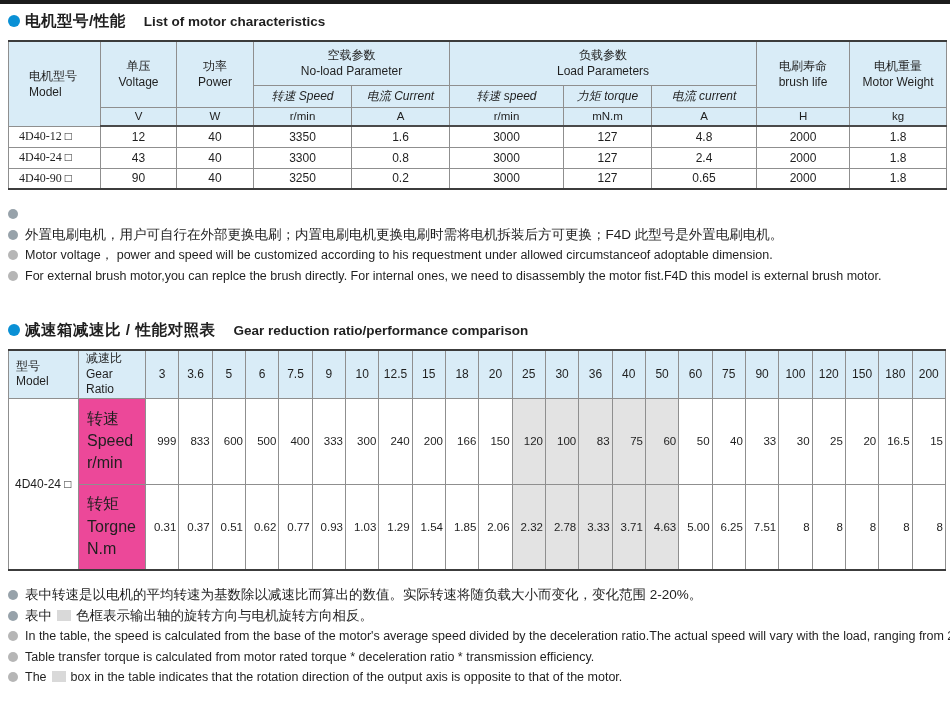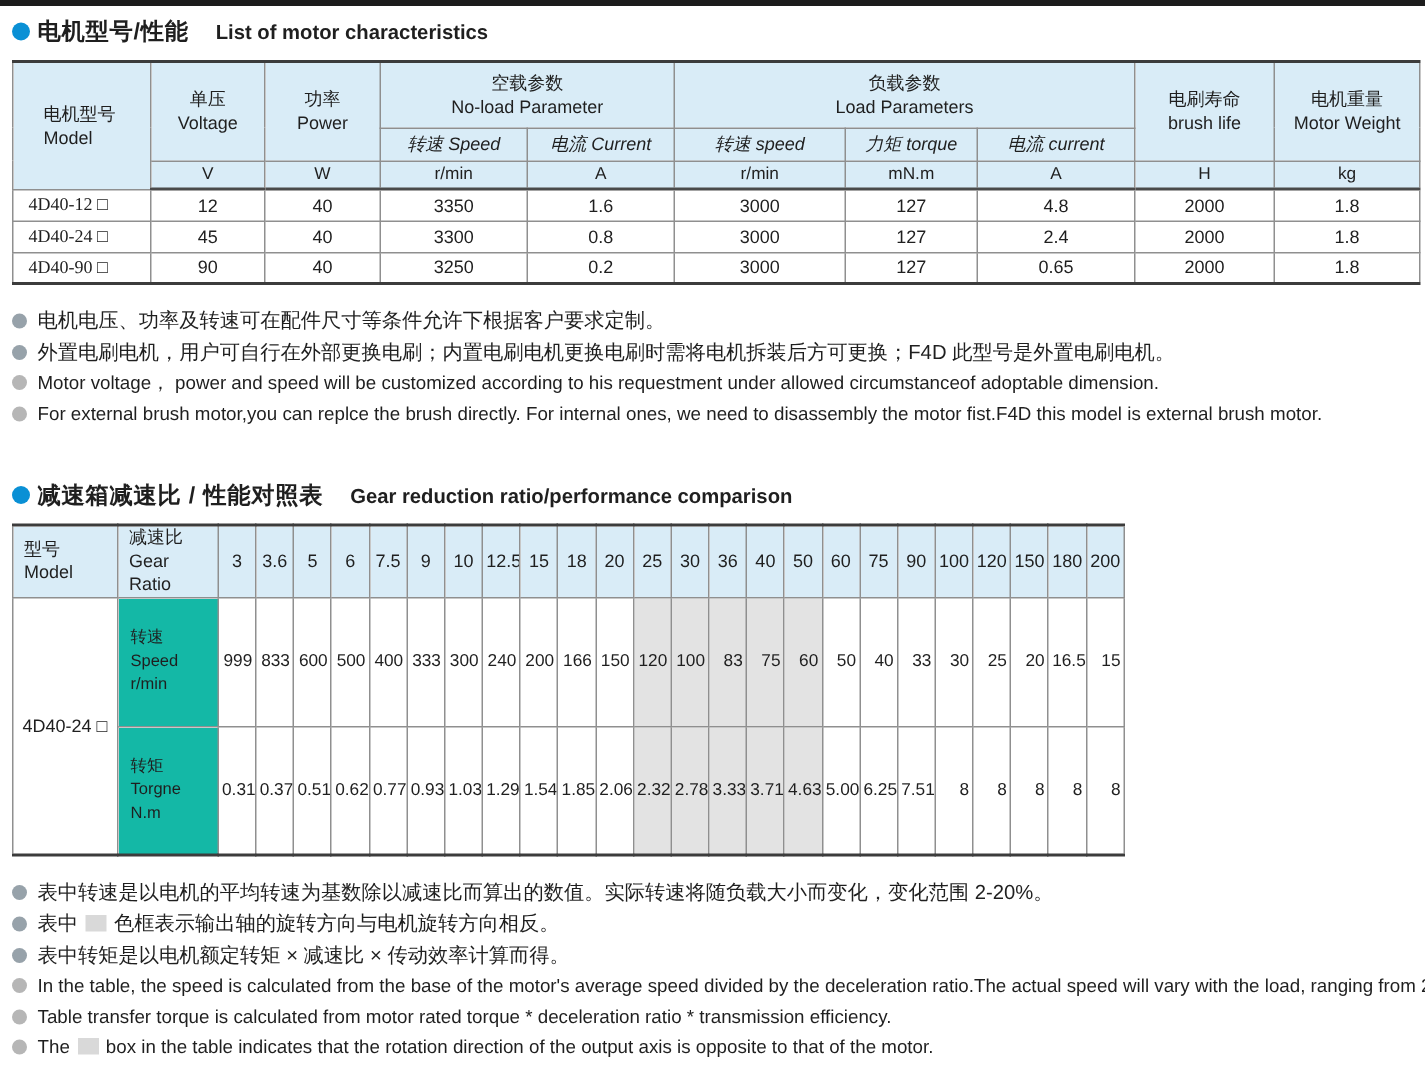--- a/index.html
+++ b/index.html
@@ -7,40 +7,40 @@
         font-family:"Liberation Sans","DejaVu Sans",sans-serif;color:#1f1f1f;}
   .topbar{width:950px;height:4px;background:#1c1c1c;}
 
   
   .sec-title{display:flex;align-items:center;margin:6px 0 0 8px;height:22px;}
   .dot{width:12px;height:12px;border-radius:50%;background:#0a90d5;margin-right:5px;flex:0 0 auto;}
   .t-zh{font-weight:bold;font-size:15.5px;letter-spacing:.5px;}
   .t-en{font-weight:bold;font-size:13.5px;margin-left:6px;padding-left:12px;}
 
   
-  table{border-collapse:collapse;table-layout:fixed;margin-left:8px;width:742px;}
+  table{border-collapse:collapse;table-layout:fixed;margin-left:8px;width:938px;}
   th,td{border:1px solid #8f8f8f;text-align:center;font-weight:normal;
         font-size:12px;padding:0 2px;box-sizing:border-box;overflow:hidden;}
   table{border-top:2px solid #3c3c3c;border-bottom:2px solid #3c3c3c;}
   thead th{background:#d9ecf7;}
   .tbl1{margin-top:8px;}
   .tbl1 .h-group th{height:44px;line-height:1.35;}
   .tbl1 .h-sub th{height:22px;font-style:italic;}
   .tbl1 .h-units th{height:19px;border-bottom:2px solid #4a4a4a;font-size:11.5px;}
   .tbl1 tbody tr{height:21px;}
   .tbl1 .model-hd{text-align:left;padding-left:20px;}
   .tbl1 td.model-cell{text-align:left;padding-left:10px;font-family:Liberation Serif, serif;}
 
   .tbl2{margin-top:8px;}
   .tbl2 thead tr{height:44px;}
   .tbl2 thead th{font-size:12px;line-height:1.3;}
   .tbl2 .model-hd,.tbl2 .ratio-hd{text-align:left;padding-left:7px;}
   .tbl2 tbody tr{height:86px;}
   .tbl2 td{font-size:11.5px;text-align:right;}
-  .tbl2 td.row-label{text-align:left;padding-left:8px;font-size:11px;line-height:1.4;background:#14b8a6;}
+  .tbl2 td.row-label{text-align:left;padding-left:8px;font-size:16px;line-height:1.4;background:#ec4899;}
   .tbl2 td.model-cell{text-align:left;padding-left:6px;background:#fff;font-size:12px;}
   .tbl2 td.shaded{background:#e3e3e3;}
 
   
   .notes{margin:13px 0 0 8px;}
   .note{line-height:21px;white-space:nowrap;}
   .note.zh{font-size:13.5px;}
   .note.en{font-size:12.5px;line-height:20.5px;}
   .nb{display:inline-block;width:10px;height:10px;border-radius:50%;margin-right:7px;vertical-align:-1px;}
   .nb-zh{background:#97a2aa;}
@@ -132,21 +132,21 @@
           <td>3350</td>
           <td>1.6</td>
           <td>3000</td>
           <td>127</td>
           <td>4.8</td>
           <td>2000</td>
           <td>1.8</td>
         </tr>
         <tr>
           <td class="model-cell">4D40-24 □</td>
-          <td>45</td>
+          <td>43</td>
           <td>40</td>
           <td>3300</td>
           <td>0.8</td>
           <td>3000</td>
           <td>127</td>
           <td>2.4</td>
           <td>2000</td>
           <td>1.8</td>
         </tr>
         <tr>
@@ -158,21 +158,21 @@
           <td>3000</td>
           <td>127</td>
           <td>0.65</td>
           <td>2000</td>
           <td>1.8</td>
         </tr>
       </tbody>
   </table>
 
   <div class="notes">
-    <div class="note zh"><span class="nb nb-zh"></span><span>电机电压、功率及转速可在配件尺寸等条件允许下根据客户要求定制。</span></div>
+    <div class="note zh"><span class="nb nb-zh"></span></div>
     <div class="note zh"><span class="nb nb-zh"></span><span>外置电刷电机，用户可自行在外部更换电刷；内置电刷电机更换电刷时需将电机拆装后方可更换；F4D 此型号是外置电刷电机。</span></div>
     <div class="note en"><span class="nb nb-en"></span><span>Motor voltage，  power and speed will be customized according to his requestment under allowed circumstanceof adoptable dimension.</span></div>
     <div class="note en"><span class="nb nb-en"></span><span>For external brush motor,you can replce the brush directly. For internal ones, we need to disassembly the motor fist.F4D this model is external brush motor.</span></div>
   </div>
 
   <div class="sec-title sec2">
     <span class="dot"></span>
     <span class="t-zh">减速箱减速比 / 性能对照表</span>
     <span class="t-en">Gear reduction ratio/performance comparison</span>
   </div>
@@ -281,18 +281,17 @@
           <td>8</td>
           <td>8</td>
           <td>8</td>
         </tr>
     </tbody>
   </table>
 
   <div class="notes notes2">
     <div class="note zh"><span class="nb nb-zh"></span><span>表中转速是以电机的平均转速为基数除以减速比而算出的数值。实际转速将随负载大小而变化，变化范围 2-20%。</span></div>
     <div class="note zh"><span class="nb nb-zh"></span><span>表中</span><span class="gray-box"></span><span>色框表示输出轴的旋转方向与电机旋转方向相反。</span></div>
-    <div class="note zh"><span class="nb nb-zh"></span><span>表中转矩是以电机额定转矩 × 减速比 × 传动效率计算而得。</span></div>
     <div class="note en"><span class="nb nb-en"></span><span>In the table, the speed is calculated from the base of the motor's average speed  divided by the deceleration ratio.The actual speed will vary with the load, ranging from 2% to 20%.</span></div>
     <div class="note en"><span class="nb nb-en"></span><span>Table transfer torque is calculated from motor rated torque * deceleration ratio * transmission efficiency.</span></div>
     <div class="note en"><span class="nb nb-en"></span><span>The</span><span class="gray-box"></span><span>box in the table indicates that the rotation direction of the output axis is opposite to that of the motor.</span></div>
   </div>
 </div>
 
 </body></html>

